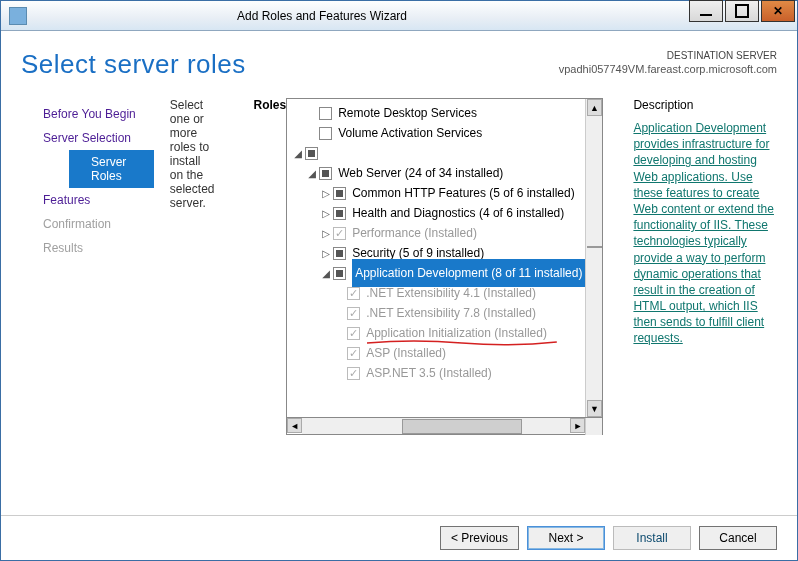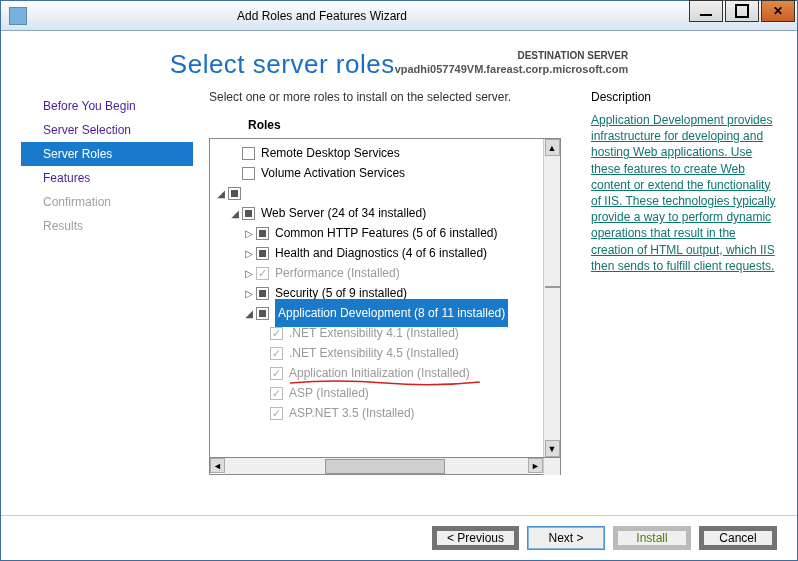--- a/index.html
+++ b/index.html
@@ -54,37 +54,37 @@
   .win-btn.close { background: linear-gradient(#e08a45,#c9602a); color:#000;}
   .win-btn.min::after { content:""; width:12px;height:2px;background:#000;position:relative;top:4px;}
   .win-btn.max::after { content:""; width:10px;height:10px;border:2px solid #000;}
   
   .content {
     flex:1;
     display:flex;
     flex-direction:column;
     padding: 18px 20px 6px 20px;
   }
-  .header-row { display:flex; justify-content:center; align-items: flex-start; margin-bottom: 10px;}
+  .header-row { display:flex; justify-content:space-between; align-items: flex-start; margin-bottom: 18px;}
   .page-title { color:#1a6fc4; font-size: 26px; font-weight: 300; letter-spacing: .5px; }
-  .dest { text-align:right; font-size:11px; color:#555; line-height:1.3;font-weight:bold;}
+  .dest { text-align:right; font-size:11px; color:#555; line-height:1.3;}
   .dest .dest-label{ font-size:10px; color:#444;}
   
   .body-row { display:flex; flex:1; overflow:hidden;}
   .sidebar { width: 172px; padding-top: 4px;}
   .side-item {
     padding: 5px 8px 5px 22px;
     font-size: 12px;
     color:#4c1d95;
     cursor: pointer;
   }
-  .side-item.selected { background:#1979ca; color:#fff;}
+  .side-item.selected { background:#1979ca; color:#fff;margin-left:48px;}
   .side-item.disabled { color:#a0a0a0;}
   
-  .main { flex:1; padding: 0 16px 0 16px; display:flex; flex-direction:column;}
+  .main { flex:1; padding: 0 16px 0 16px; display:flex; flex-direction:row;}
   .instruction { font-size:12px; color:#333; margin-bottom: 14px;}
   .roles-label { font-weight:bold; font-size:12px; margin-bottom:6px;margin-left:39px;}
   .tree-wrap {
     border:1px solid #888;
     height: 320px;
     display:flex;
     background:#fff;
   }
   .tree {
     flex:1;
@@ -126,27 +126,27 @@
   .desc-title{font-weight:normal;font-size:12px;margin-bottom:8px;}
   .desc-text{font-size:12px;color:#0f766e;line-height:1.35;text-decoration:underline;}
   
   .footer{
     border-top:1px solid #ccc;
     padding:10px 20px;
     display:flex;justify-content:flex-end;gap:8px;
   }
   .btn{
     min-width:78px;height:24px;
-    background:#efefef;border:5px solid #737373;
+    background:#efefef;border:1px solid #737373;
     font-size:12px;color:#000;
     display:inline-flex;align-items:center;justify-content:center;
     padding:0 10px;
   }
   .btn.primary{border:1px solid #4a90d9; box-shadow:0 0 0 1px #86b8e2 inset;}
-  .btn.disabled{color:#4d7c0f;border-color:#bbb;text-align:center;}
+  .btn.disabled{color:#0c4a6e;border-color:#bbb;text-align:center;}
   
   .underline-svg{position:absolute;pointer-events:none;}
   .tree-container{position:relative;}
 </style>
 </head>
 <body>
 
 <div class="window">
   <div class="titlebar">
     <div class="title-icon"></div>
@@ -247,21 +247,21 @@
                   <span class="tw blank">▷</span>
                   <span class="chk checked dim"></span>
                   <span class="lbl dim">.NET Extensibility 4.1 (Installed)</span>
                 </div>
                 <div class="tree-row">
                   <span class="tw blank">▷</span>
                   <span class="tw blank">▷</span>
                   <span class="tw blank">▷</span>
                   <span class="tw blank">▷</span>
                   <span class="chk checked dim"></span>
-                  <span class="lbl dim">.NET Extensibility 4.5 (Installed)</span>
+                  <span class="lbl dim">.NET Extensibility 7.8 (Installed)</span>
                 </div>
                 <div class="tree-row">
                   <span class="tw blank">▷</span>
                   <span class="tw blank">▷</span>
                   <span class="tw blank">▷</span>
                   <span class="tw blank">▷</span>
                   <span class="chk checked dim"></span>
                   <span class="lbl dim">Application Initialization (Installed)</span>
                 </div>
                 <div class="tree-row">

